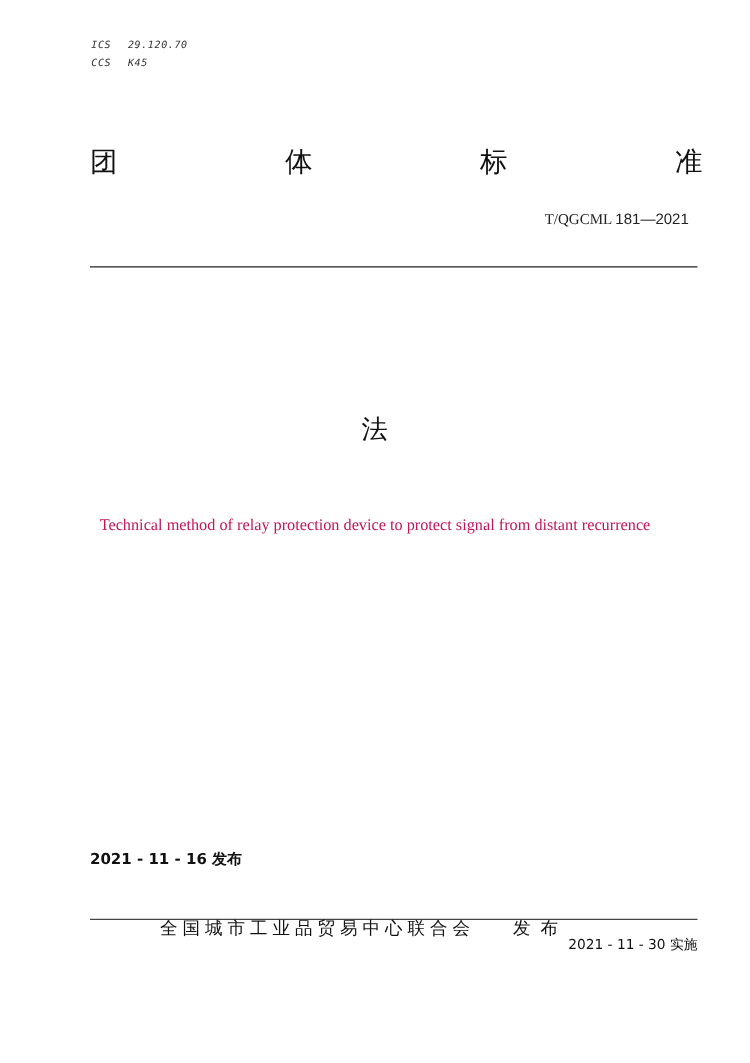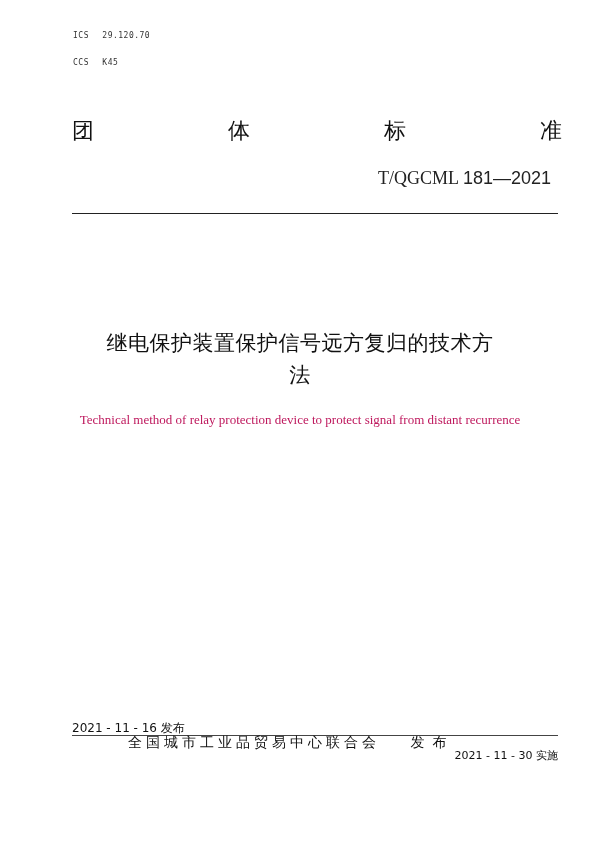--- a/index.html
+++ b/index.html
@@ -1,59 +1,58 @@
 <!DOCTYPE html>
 <html><head>
   <meta charset="utf-8">
   <style>
     html, body { margin: 0; padding: 0; background: #ffffff; }
     body { width: 600px; height: 850px; position: relative; overflow: hidden; color: #111; font-family: "DejaVu Sans", sans-serif; }
     .abs { position: absolute; }
-    .classif { left: 73px; font-size: 8px; color: #333; letter-spacing: 0.5px; font-family: "DejaVu Sans Mono", monospace; }
+    .classif { left: 73px; font-size: 8px; color: #333; letter-spacing: 0.5px; font-family: "DejaVu Sans Mono", monospace; font-style: italic; }
     .classif span.lbl { display: inline-block; width: 24px; }
     .std-type { top: 116px; left: 72px; width: 490px; display: flex; justify-content: space-between; font-size: 22px; line-height: 30px; }
-    .std-code { top: 168px; right: 49px; font-size: 18px; font-family: "Liberation Serif", serif; color: #222; }
+    .std-code { top: 168px; right: 49px; font-size: 12px; font-family: "Liberation Serif", serif; color: #222; }
     .std-code .num { font-family: "Liberation Sans", sans-serif; }
     .rule-top { top: 213px; left: 72px; width: 486px; height: 0; border-top: 1px solid #222; }
     .title-cn { top: 327px; left: 55px; width: 490px; text-align: center; font-size: 21px; line-height: 32px; letter-spacing: 0.5px; }
     .title-en { top: 412px; left: 20px; width: 560px; text-align: center; font-size: 13px; font-family: "Liberation Serif", serif; color: #be185d; }
-    .date-left { top: 720px; left: 72px; font-size: 12px; }
+    .date-left { top: 679px; left: 72px; font-size: 12px; font-weight: bold; }
     .date-right { top: 720px; right: 42px; font-size: 11px; margin-top: 28px; }
     .rule-bottom { top: 735px; left: 72px; width: 486px; height: 0; border-top: 1px solid #444; }
     .issuer { top: 734px; left: 128px; font-size: 14px; letter-spacing: 4px; }
     .issuer .pub { margin-left: 22px; letter-spacing: 8px; }
   </style>
 </head>
 <body>
 
 <div class="abs classif" style="top:31px;">
   <span class="lbl">ICS</span>
   <span>29.120.70</span>
 </div>
-<div class="abs classif" style="top:46px;margin-top:12px;">
+<div class="abs classif" style="top:46px;">
   <span class="lbl">CCS</span>
   <span>K45</span>
 </div>
 
 <div class="abs std-type">
   <span>团</span>
   <span>体</span>
   <span>标</span>
   <span>准</span>
 </div>
 
 <div class="abs std-code">
   <span>T/QGCML</span>
   <span class="num">181—2021</span>
 </div>
 
 <div class="abs rule-top"></div>
 
 <div class="abs title-cn">
-  <div>继电保护装置保护信号远方复归的技术方</div>
   <div>法</div>
 </div>
 
 <div class="abs title-en">Technical method of relay protection device to protect signal from distant recurrence</div>
 
 <div class="abs date-left">2021 - 11 - 16 发布</div>
 <div class="abs date-right">2021 - 11 - 30 实施</div>
 <div class="abs rule-bottom"></div>
 
 <div class="abs issuer">

